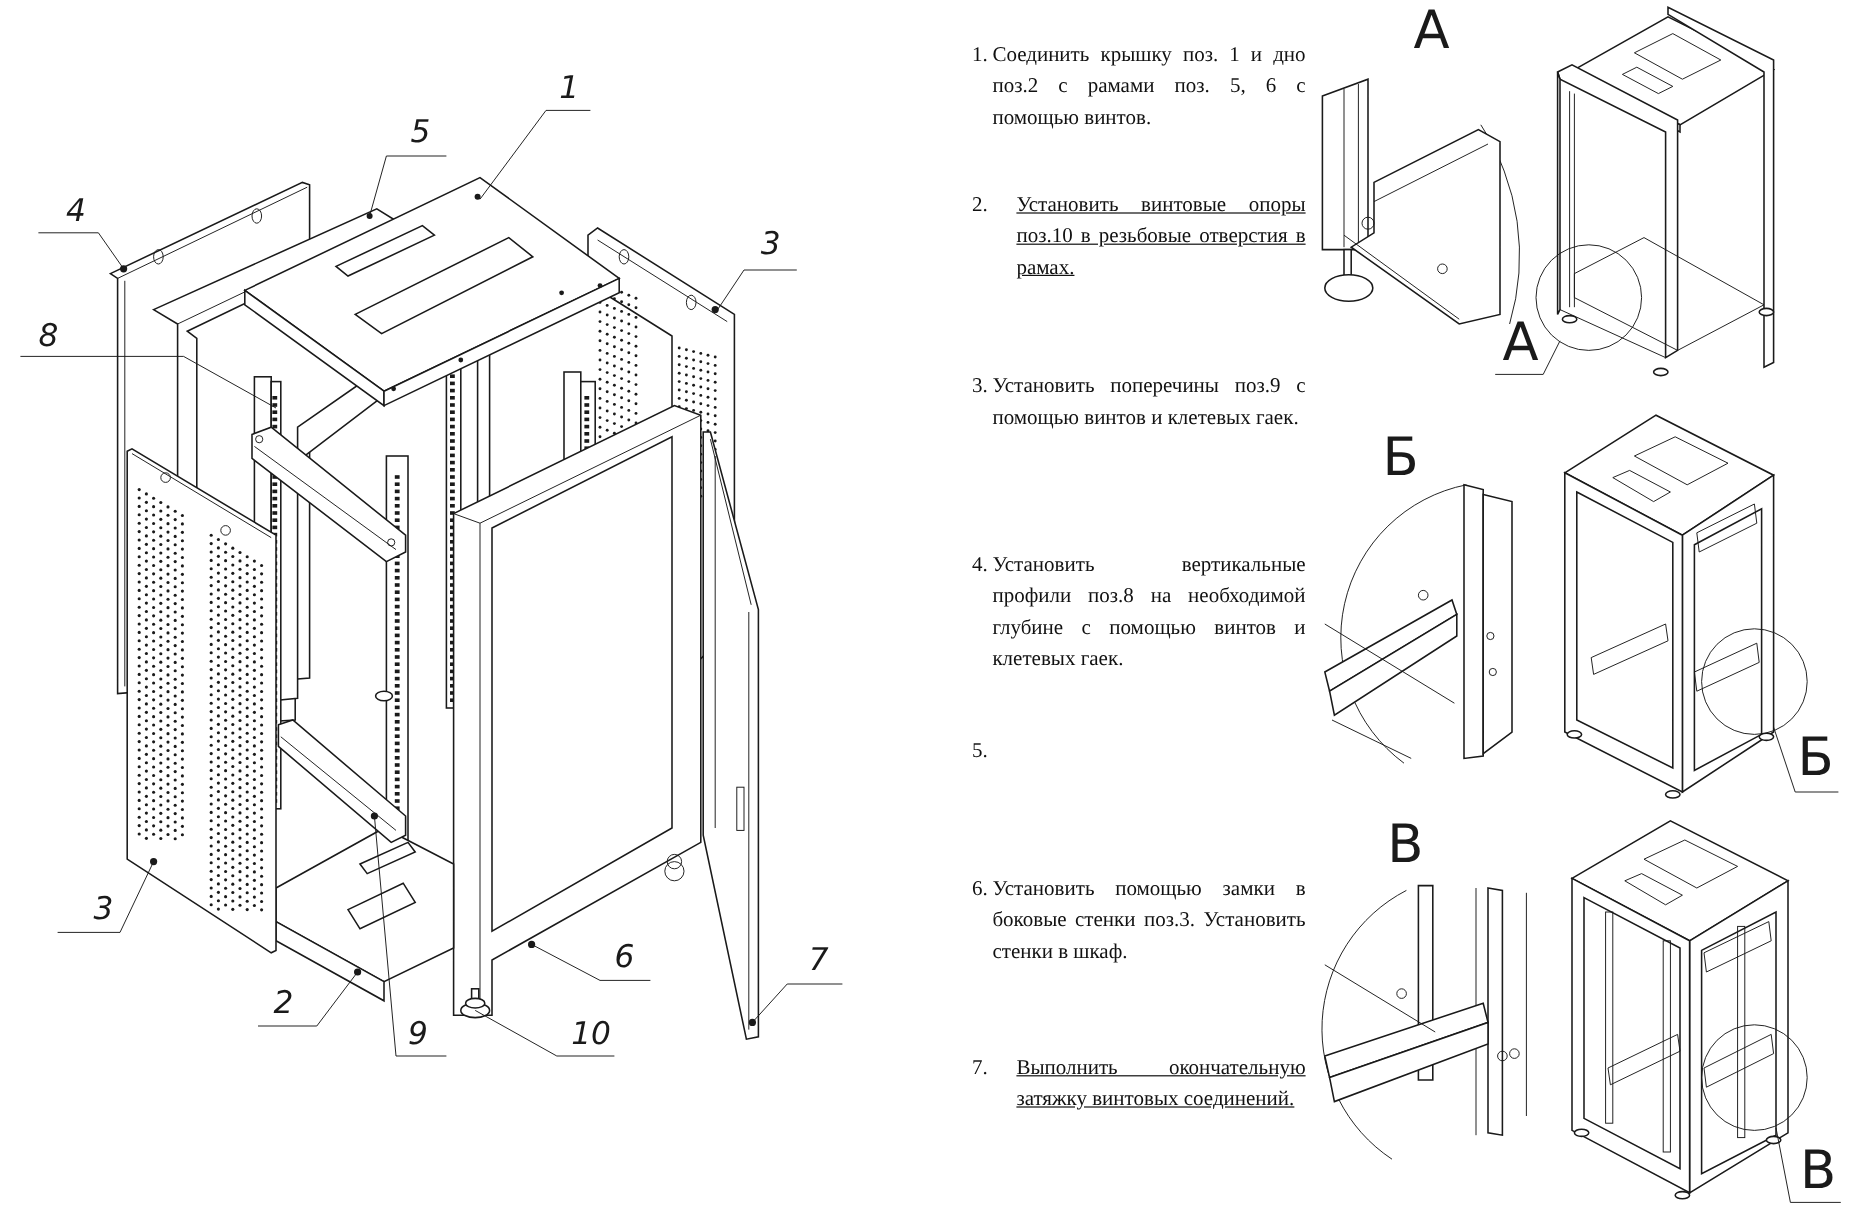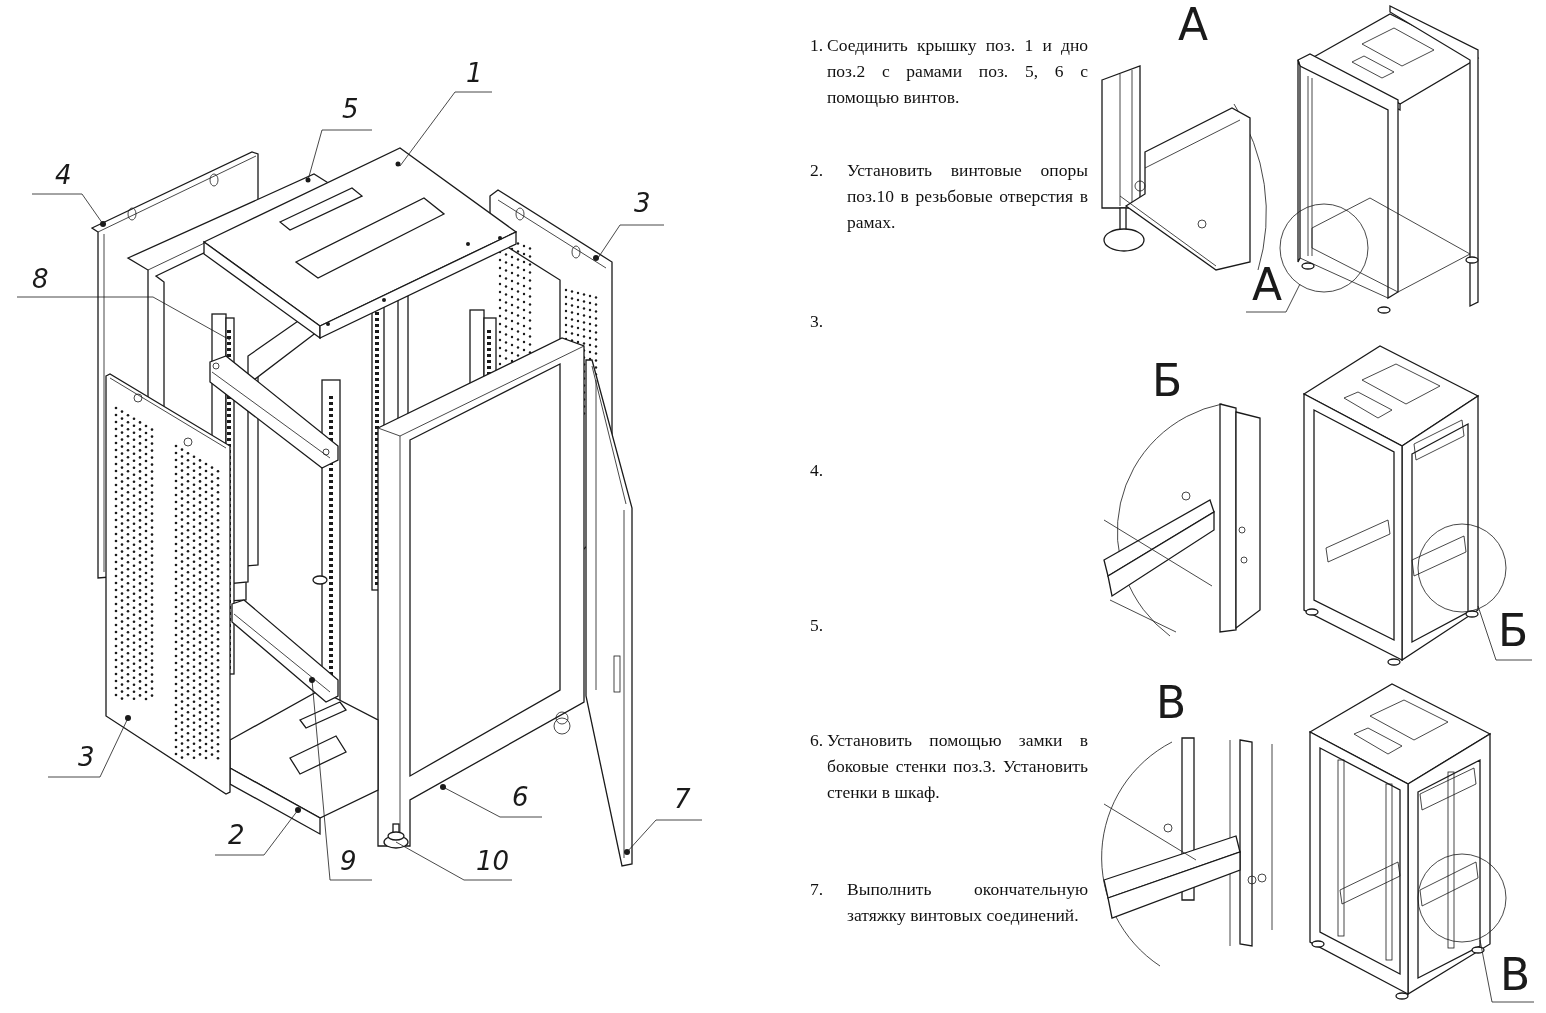--- a/index.html
+++ b/index.html
@@ -7,21 +7,21 @@
   svg { position:absolute; left:0; top:0; }
   .lnt { stroke:#1a1a1a; stroke-width:0.8; fill:none; }
   .fillw { fill:#ffffff; stroke:#1a1a1a; stroke-width:1.3; }
   .hole { fill:#1a1a1a; }
   .callout-num { font-family:"DejaVu Sans", sans-serif; font-style:italic; font-size:26px; fill:#1a1a1a; }
   .detail-letter { font-family:"DejaVu Sans", sans-serif; font-size:44px; fill:#1a1a1a; }
   .steps { position:absolute; left:810px; top:0; width:280px; }
   .step { position:absolute; left:0; width:278px; font-size:17.5px; line-height:26px; }
   .step .num { position:absolute; left:0; top:0; width:28px; }
   .step .txt { display:block; margin-left:17px; text-align:justify; text-align-last:left; }
-  .step.indent .txt { margin-left:37px; }
+  .step.indent .txt { margin-left:37px;text-decoration:underline; }
 </style>
 </head>
 <body>
 
 <svg width="800" height="1013" viewBox="0 0 800 1013">
 
   <g>
     <polygon class="fillw" points="92,228 252,152 258,154 258,565 98,578 98,232"></polygon>
     <line class="lnt" x1="98" y1="232" x2="256" y2="156"></line>
     <line class="lnt" x1="104" y1="234" x2="104" y2="572"></line>
@@ -1373,23 +1373,25 @@
   <div class="step" style="top:32px">
     <span class="num">1.</span>
     <span class="txt">Соединить крышку поз. 1 и дно поз.2 с рамами поз. 5, 6 с помощью винтов.</span>
   </div>
   <div class="step indent" style="top:157px">
     <span class="num">2.</span>
     <span class="txt">Установить винтовые опоры поз.10 в резьбовые отверстия в рамах.</span>
   </div>
   <div class="step" style="top:308px">
     <span class="num">3.</span>
+    <span class="txt">Установить поперечины поз.9 с помощью винтов и клетевых гаек.</span>
   </div>
   <div class="step" style="top:457px">
     <span class="num">4.</span>
+    <span class="txt">Установить вертикальные профили поз.8 на необходимой глубине с помощью винтов и клетевых гаек.</span>
   </div>
   <div class="step indent" style="top:612px">
     <span class="num">5.</span>
   </div>
   <div class="step" style="top:727px">
     <span class="num">6.</span>
     <span class="txt">Установить помощью замки в боковые стенки поз.3. Установить стенки в шкаф.</span>
   </div>
   <div class="step indent" style="top:876px">
     <span class="num">7.</span>

